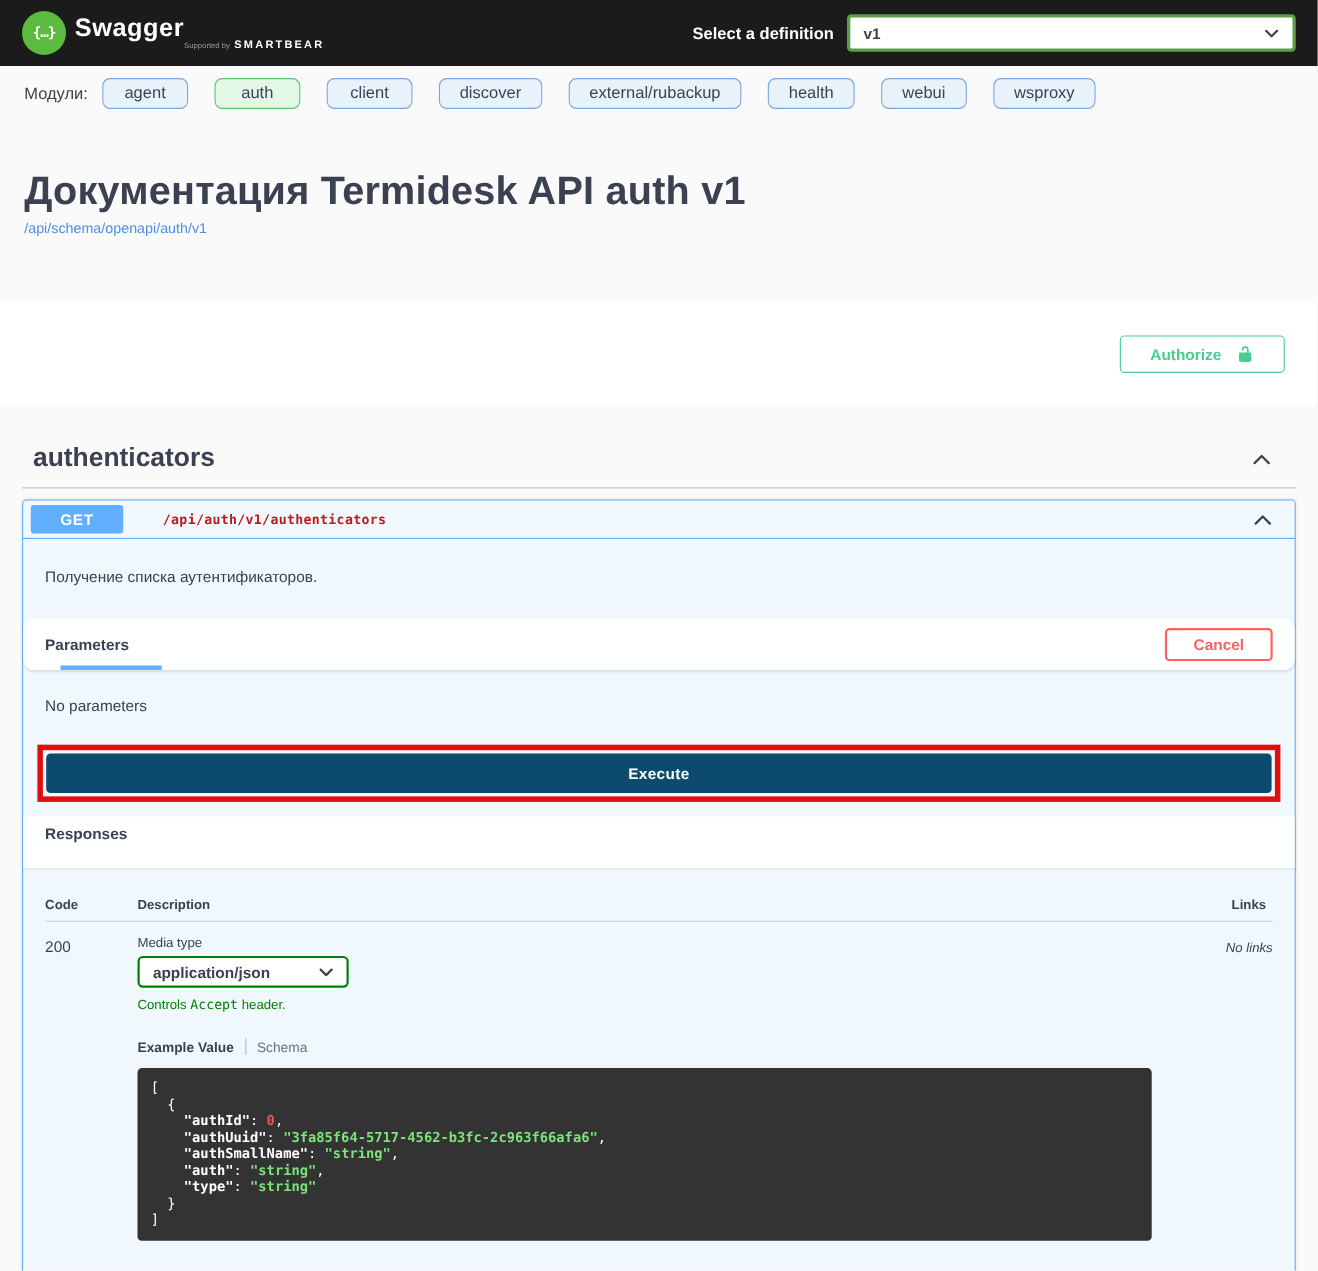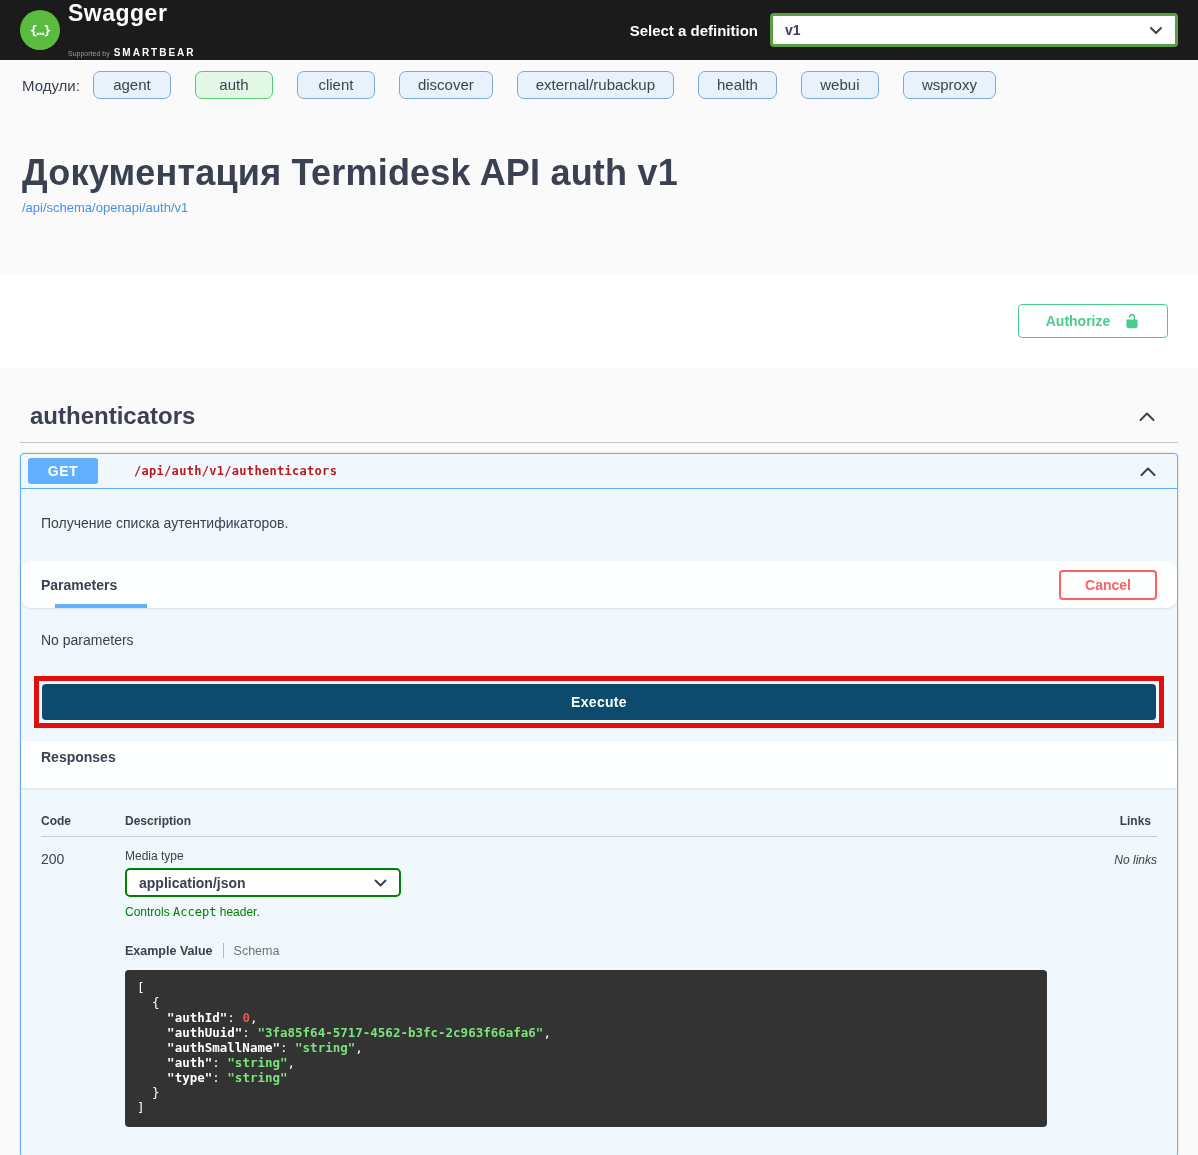--- a/index.html
+++ b/index.html
@@ -18,21 +18,21 @@
     padding: 0 20px;
   }
   .brand { display: flex; align-items: center; gap: 8px; }
   .logo-circle {
     width: 40px; height: 40px; border-radius: 50%;
     background: #5abb3f; color: #fff;
     display: flex; align-items: center; justify-content: center;
     font-family: "DejaVu Sans Mono", monospace;
     font-size: 13px; font-weight: 700; letter-spacing: -1px;
   }
-  .brand-text { display: flex; flex-direction: column; line-height: 1; }
+  .brand-text { display: flex; flex-direction: row; line-height: 1; }
   .brand-name { color: #fff; font-size: 23px; font-weight: 700; letter-spacing: .5px; }
   .brand-sub { margin-top: 3px; display: flex; align-items: baseline; gap: 4px; }
   .brand-sub .supported { color: #9a9a9a; font-size: 7px; }
   .brand-sub .smartbear { color: #fff; font-size: 10px; font-weight: 700; letter-spacing: 2px; margin-top: 20px; }
 
   .definition-group { margin-left: auto; display: flex; align-items: center; gap: 12px; }
   .definition-label { color: #fff; font-size: 15px; font-weight: 700; }
   .definition-select {
     width: 408px; height: 34px; background: #fff;
     border: 3px solid #5c9e44; border-radius: 4px;
@@ -93,21 +93,21 @@
     background: #f0f7fd;
     box-shadow: 0 0 3px rgba(0,0,0,.12);
   }
   .op-summary {
     display: flex; align-items: center;
     padding: 4px 20px 4px 7px;
     border-bottom: 1px solid #61affe;
     cursor: pointer;
   }
   .method-badge {
-    width: 70px; height: 26px; background: #61affe; border-radius: 3px;
+    width: 84px; height: 26px; background: #61affe; border-radius: 3px;
     color: #fff; font-size: 14px; font-weight: 700;
     display: flex; align-items: center; justify-content: center;
     letter-spacing: .5px;
   }
   .op-path {
     margin-left: 36px;
     font-family: "DejaVu Sans Mono", monospace;
     font-size: 12px; font-weight: 700; color: #b91c1c; letter-spacing: .3px;
   }
   .op-summary .chev { margin-left: auto; }
@@ -163,21 +163,21 @@
   .resp-th.links { text-align: right; padding-right: 6px; }
   .resp-code { font-size: 14px; color: #3b4151; padding-top: 14px; }
   .resp-links {
     font-size: 12px; font-style: italic; color: #3b4151;
     text-align: right; padding-top: 16px;
   }
   .resp-desc { padding-top: 8px; }
 
   .media-label { font-size: 12px; color: #3b4151; margin: 4px 0 5px; }
   .media-select {
-    width: 276px; height: 29px; background: #fff;
+    width: 192px; height: 29px; background: #fff;
     border: 2px solid #008000; border-radius: 5px;
     display: flex; align-items: center; justify-content: space-between;
     padding: 0 12px; cursor: pointer;
   }
   .media-select .value { font-size: 14px; font-weight: 700; color: #3b4151; }
   .accept-note { margin-top: 8px; font-size: 12px; color: #008000; }
   .accept-note code {
     font-family: "DejaVu Sans Mono", monospace; font-size: 12px; color: #008000;
   }
 

